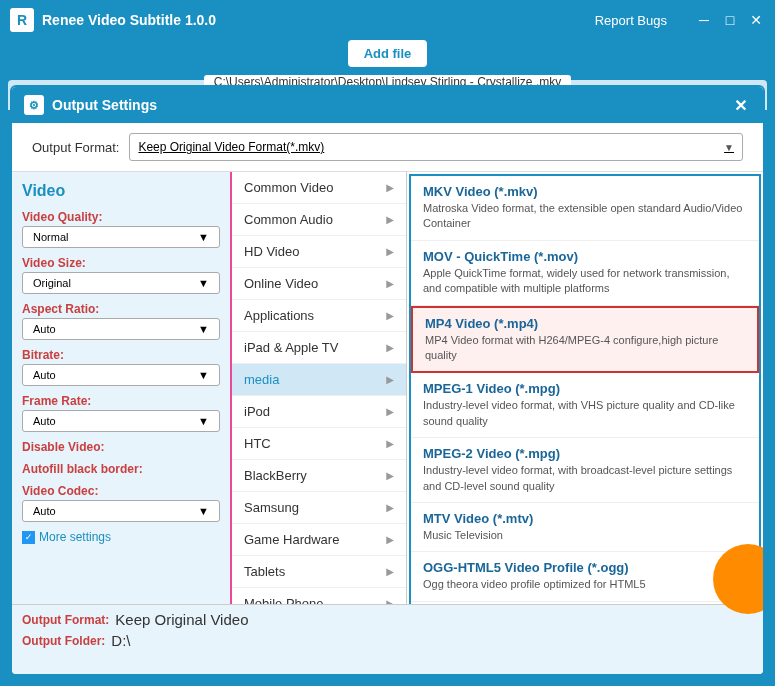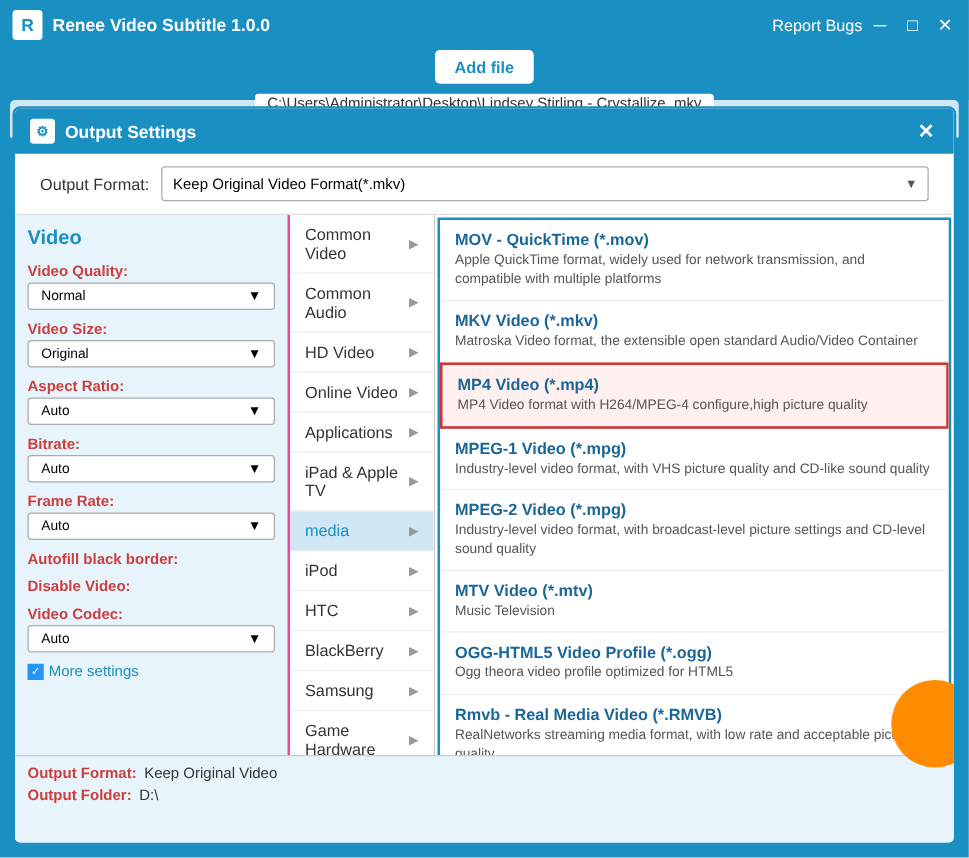--- a/index.html
+++ b/index.html
@@ -16,21 +16,21 @@
     }
     .title-bar-icon {
       width: 24px; height: 24px;
       background: #fff;
       border-radius: 3px;
       margin-right: 8px;
       display: flex; align-items: center; justify-content: center;
       font-size: 14px; color: #1a8fc1; font-weight: bold;
     }
     .title-bar-text { flex: 1; font-size: 14px; font-weight: bold; }
-    .title-bar-report { margin-right: 5px; font-size: 13px; text-align: right; }
+    .title-bar-report { margin-right: 28px; font-size: 13px; text-align: right; }
     .title-bar-controls { display: flex; gap: 8px; }
     .title-bar-controls span {
       width: 18px; height: 18px; display: flex; align-items: center; justify-content: center;
       font-size: 14px; color: white; cursor: pointer;
     }
 
     
     .toolbar {
       background: #1a8fc1;
       height: 40px;
@@ -127,21 +127,21 @@
     }
     .output-format-label { font-size: 13px; color: #333; white-space: nowrap; }
     .output-format-select {
       flex: 1;
       height: 28px;
       border: 1px solid #aaa;
       border-radius: 3px;
       background: white;
       font-size: 12px;
       padding: 0 8px;
-      display: flex; align-items: center; justify-content: space-between;
+      display: flex; align-items: center; justify-content: space-between; text-decoration: underline;
     }
     .select-arrow { font-size: 10px; color: #555; }
 
     
     .content-area {
       display: flex;
       height: calc(100% - 110px);
     }
 
     
@@ -204,28 +204,28 @@
       border-top: 1px solid #ccc;
       padding: 6px 10px;
     }
     .bottom-row {
       display: flex;
       align-items: center;
       margin-bottom: 4px;
       font-size: 12px;
     }
     .bottom-label { color: #c94040; font-weight: bold; margin-right: 6px; }
-    .bottom-value { font-size: 12px; color: #333; }
+    .bottom-value { font-size: 15px; color: #333; }
     .bottom-folder-row {
       display: flex;
     }
 
     
     .category-menu {
-      width: 116px;
+      width: 175px;
       background: white;
       border-right: 1px solid #ccc;
       overflow-y: auto;
       flex-shrink: 0;
     }
     .category-item {
       padding: 8px 12px;
       font-size: 13px;
       color: #333;
       display: flex;
@@ -364,25 +364,25 @@
 
       <div class="setting-row">
         <div class="setting-label">Frame Rate:</div>
         <div class="setting-control">
           <span>Auto</span>
           <span>▼</span>
         </div>
       </div>
 
       <div class="setting-row">
+        <div class="setting-label">Disable Video:</div>
+      </div>
+
+      <div class="setting-row">
         <div class="setting-label">Autofill black border:</div>
-      </div>
-
-      <div class="setting-row">
-        <div class="setting-label">Disable Video:</div>
       </div>
 
       <div class="setting-row">
         <div class="setting-label">Video Codec:</div>
         <div class="setting-control">
           <span>Auto</span>
           <span>▼</span>
         </div>
       </div>
 
@@ -451,26 +451,26 @@
       </div>
       <div id="cat-media-player" class="category-item">
         <span>Media Player</span>
         <span class="category-arrow">▶</span>
       </div>
 
     </div>
 
     <div class="format-list">
       <div class="format-item">
+        <div class="format-title">MKV Video (*.mkv)</div>
+        <div class="format-desc">Matroska Video format, the extensible open standard Audio/Video Container</div>
+      </div>
+      <div class="format-item">
         <div class="format-title">MOV - QuickTime (*.mov)</div>
         <div class="format-desc">Apple QuickTime format, widely used for network transmission, and compatible with multiple platforms</div>
-      </div>
-      <div class="format-item">
-        <div class="format-title">MKV Video (*.mkv)</div>
-        <div class="format-desc">Matroska Video format, the extensible open standard Audio/Video Container</div>
       </div>
       <div class="format-item selected">
         <div class="format-title">MP4 Video (*.mp4)</div>
         <div class="format-desc">MP4 Video format with H264/MPEG-4 configure,high picture quality</div>
       </div>
       <div class="format-item">
         <div class="format-title">MPEG-1 Video (*.mpg)</div>
         <div class="format-desc">Industry-level video format, with VHS picture quality and CD-like sound quality</div>
       </div>
       <div class="format-item">

